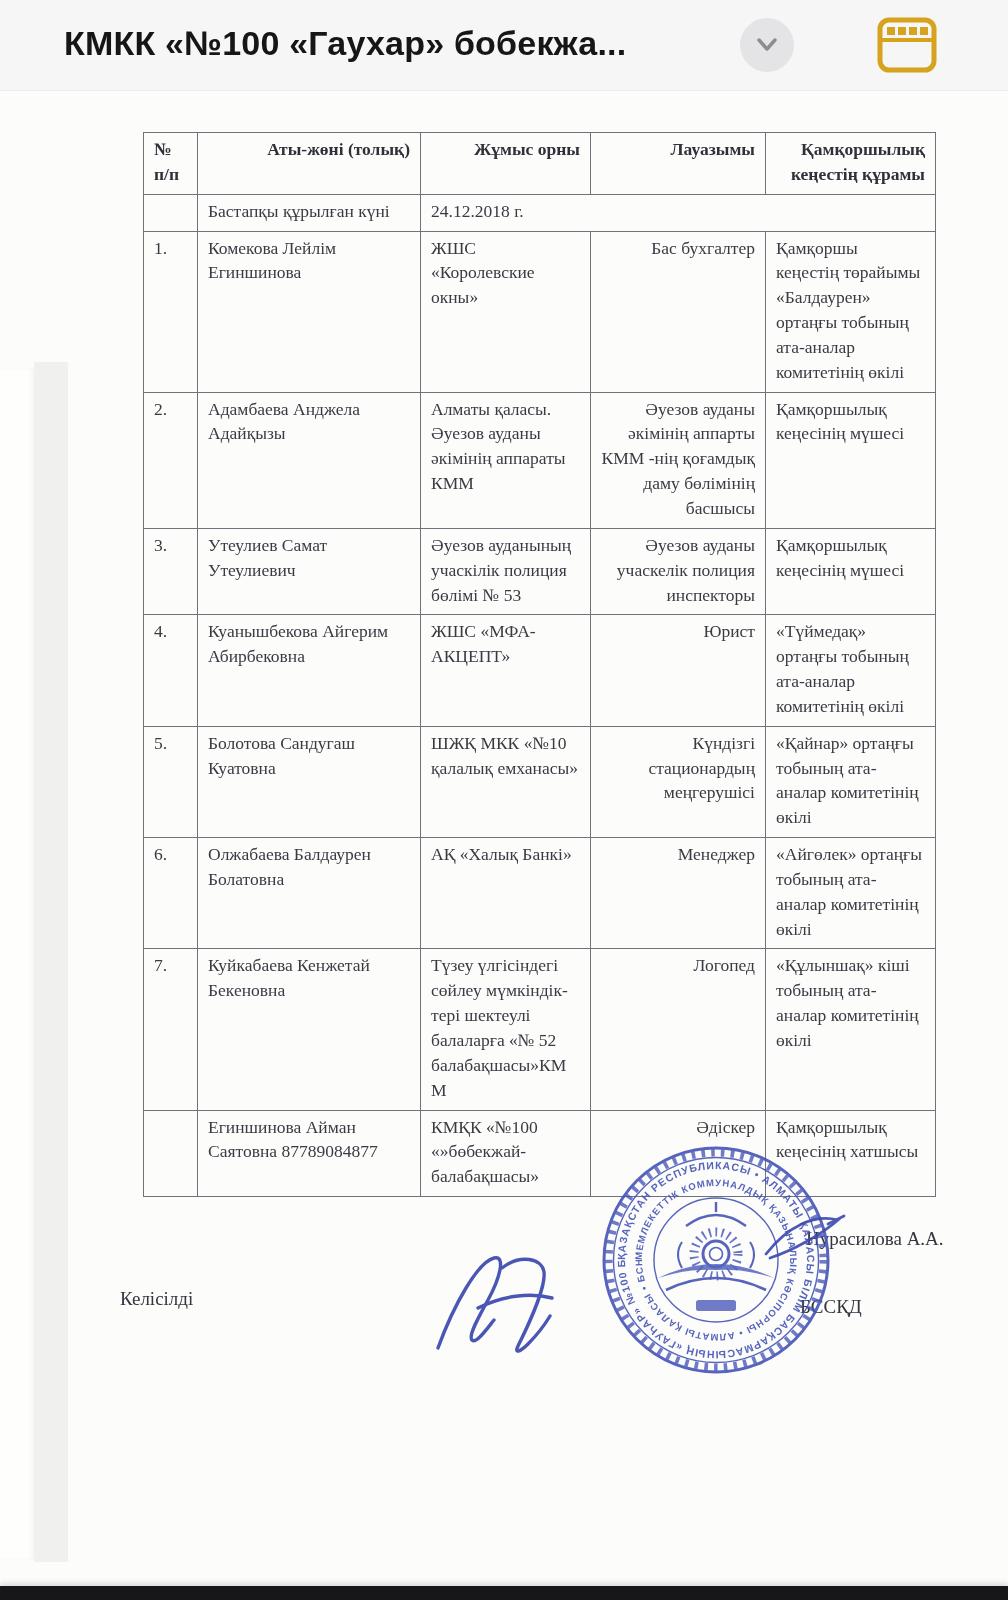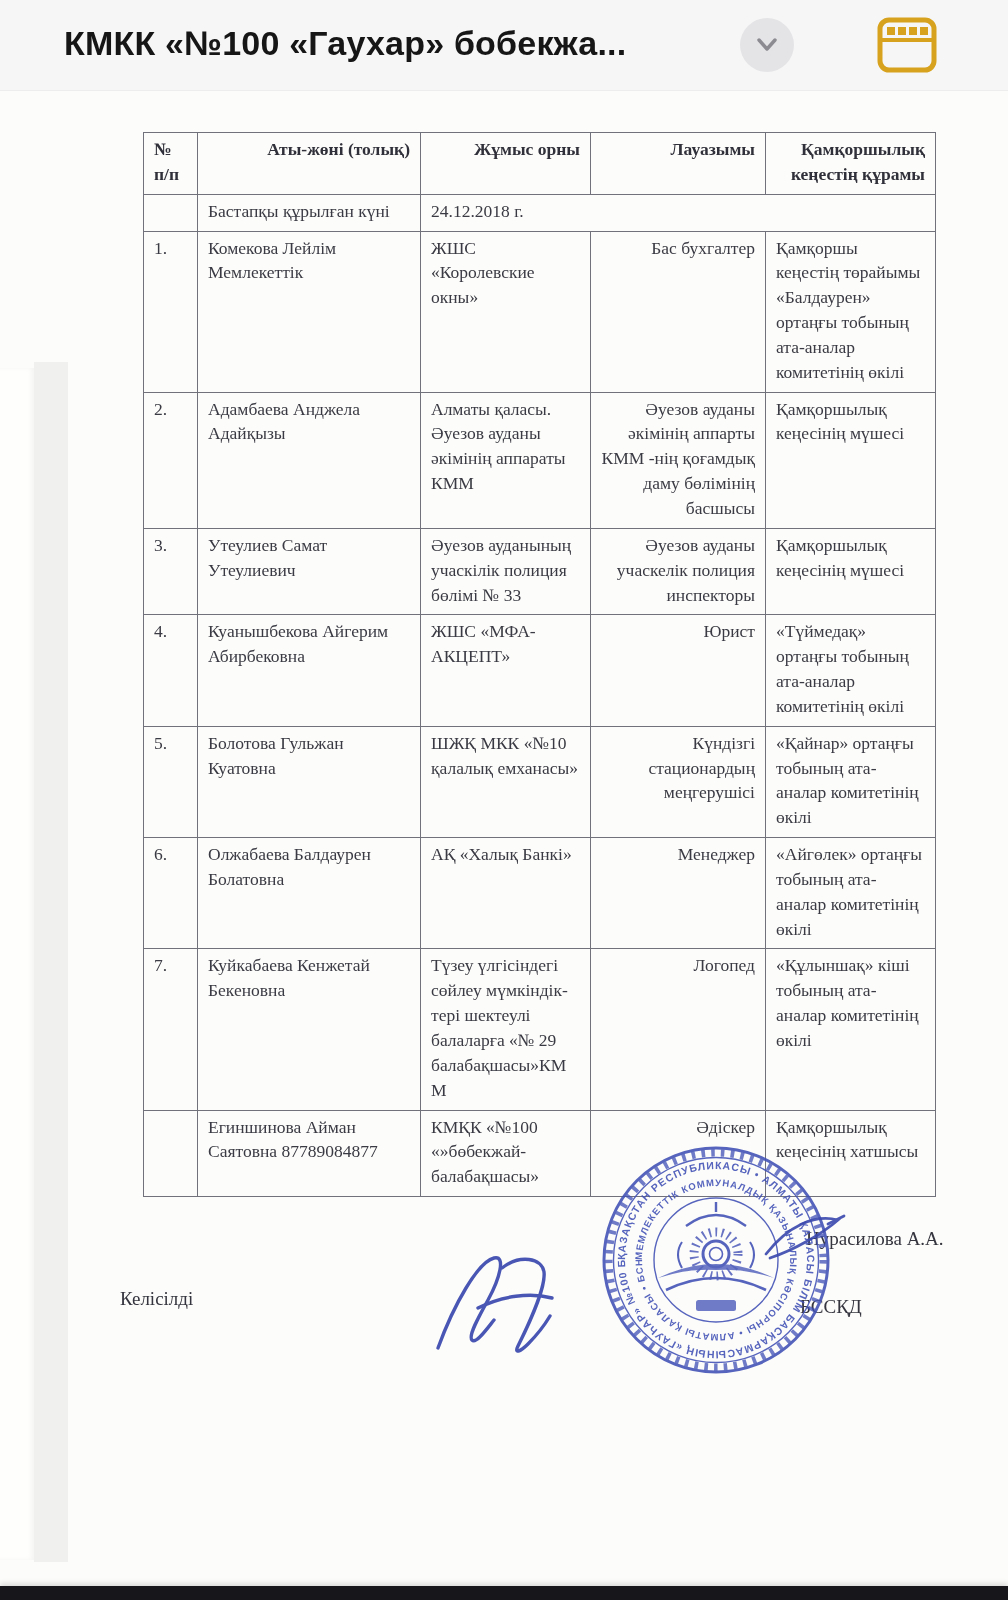--- a/index.html
+++ b/index.html
@@ -100,64 +100,64 @@
         <td class="ctr">Лауазымы</td>
         <td class="ctr">Қамқоршылық кеңестің құрамы</td>
       </tr>
       <tr>
         <td></td>
         <td>Бастапқы құрылған күні</td>
         <td colspan="3">24.12.2018 г.</td>
       </tr>
       <tr>
         <td>1.</td>
-        <td>Комекова Лейлім Мемлекеттік</td>
+        <td>Комекова Лейлім Егиншинова</td>
         <td>ЖШС «Королевские окны»</td>
         <td class="ctr">Бас бухгалтер</td>
         <td>Қамқоршы кеңестің төрайымы «Балдаурен» ортаңғы тобының ата-аналар комитетінің өкілі</td>
       </tr>
       <tr>
         <td>2.</td>
         <td>Адамбаева Анджела Адайқызы</td>
         <td>Алматы қаласы. Әуезов ауданы әкімінің аппараты КММ</td>
         <td class="ctr">Әуезов ауданы әкімінің аппарты КММ -нің қоғамдық даму бөлімінің басшысы</td>
         <td>Қамқоршылық кеңесінің мүшесі</td>
       </tr>
       <tr>
         <td>3.</td>
         <td>Утеулиев Самат Утеулиевич</td>
-        <td>Әуезов ауданының учаскілік полиция бөлімі № 33</td>
+        <td>Әуезов ауданының учаскілік полиция бөлімі № 53</td>
         <td class="ctr">Әуезов ауданы учаскелік полиция инспекторы</td>
         <td>Қамқоршылық кеңесінің мүшесі</td>
       </tr>
       <tr>
         <td>4.</td>
         <td>Куанышбекова Айгерим Абирбековна</td>
         <td>ЖШС «МФА-АКЦЕПТ»</td>
         <td class="ctr">Юрист</td>
         <td>«Түймедақ» ортаңғы тобының ата-аналар комитетінің өкілі</td>
       </tr>
       <tr>
         <td>5.</td>
-        <td>Болотова Гульжан Куатовна</td>
+        <td>Болотова Сандугаш Куатовна</td>
         <td>ШЖҚ МКК «№10 қалалық емханасы»</td>
         <td class="ctr">Күндізгі стационардың меңгерушісі</td>
         <td>«Қайнар» ортаңғы тобының ата-аналар комитетінің өкілі</td>
       </tr>
       <tr>
         <td>6.</td>
         <td>Олжабаева Балдаурен Болатовна</td>
         <td>АҚ «Халық Банкі»</td>
         <td class="ctr">Менеджер</td>
         <td>«Айгөлек» ортаңғы тобының ата-аналар комитетінің өкілі</td>
       </tr>
       <tr>
         <td>7.</td>
         <td>Куйкабаева Кенжетай Бекеновна</td>
-        <td>Түзеу үлгісіндегі сөйлеу мүмкіндік-тері шектеулі балаларға «№ 29 балабақшасы»КММ</td>
+        <td>Түзеу үлгісіндегі сөйлеу мүмкіндік-тері шектеулі балаларға «№ 52 балабақшасы»КММ</td>
         <td class="ctr">Логопед</td>
         <td>«Құлыншақ» кіші тобының ата-аналар комитетінің өкілі</td>
       </tr>
       <tr>
         <td></td>
         <td>Егиншинова Айман Саятовна 87789084877</td>
         <td>КМҚК «№100 «»бөбекжай-балабақшасы»</td>
         <td class="ctr">Әдіскер</td>
         <td>Қамқоршылық кеңесінің хатшысы</td>
       </tr>

